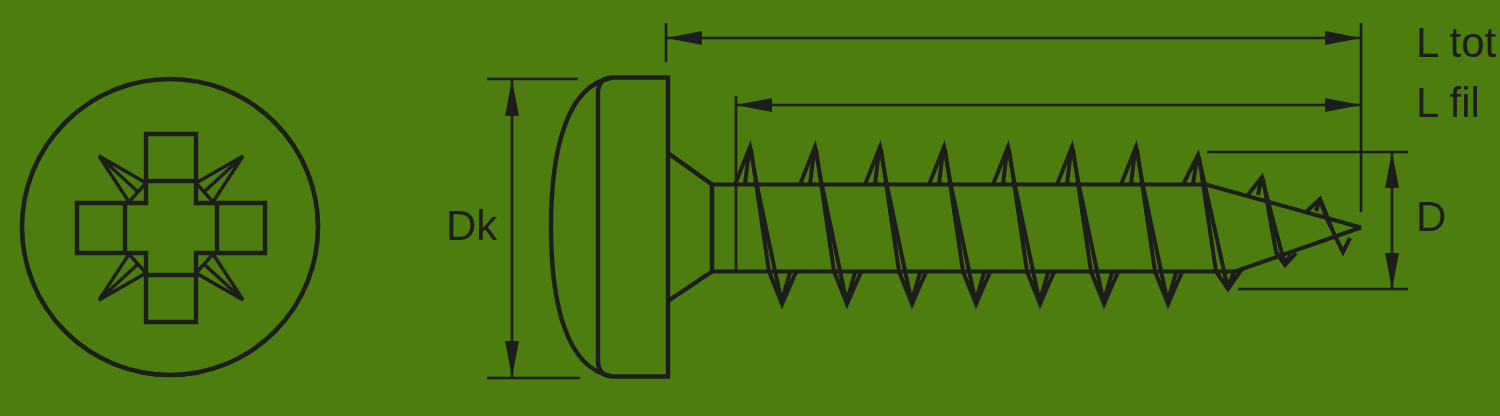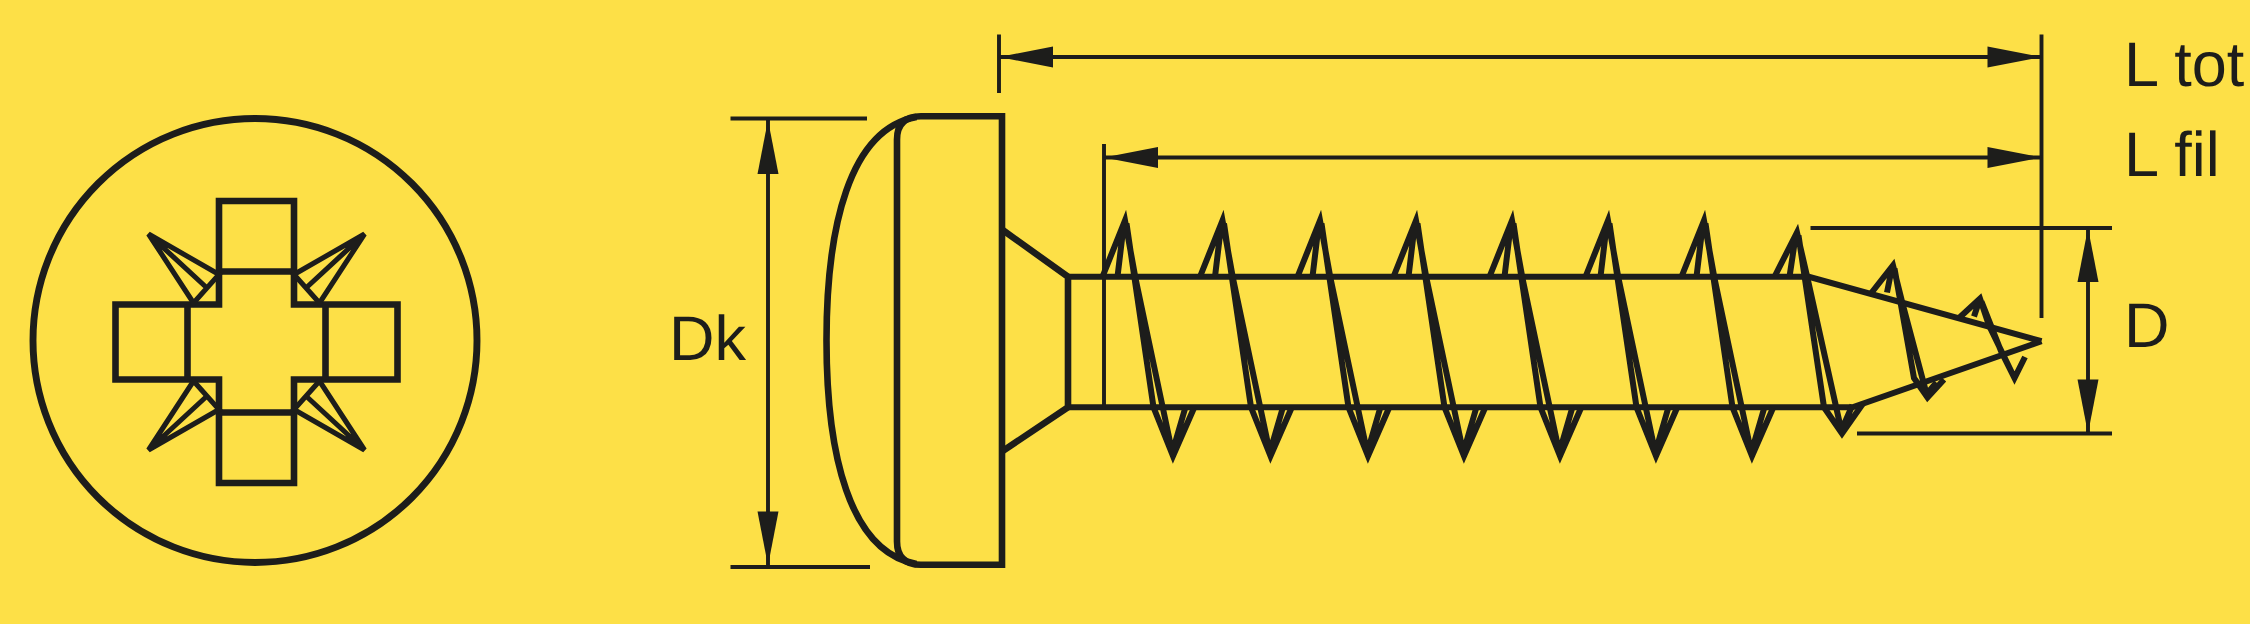--- a/index.html
+++ b/index.html
@@ -4,21 +4,21 @@
 <style>
   html, body {
     margin: 0;
     padding: 0;
     background: #ffffff;
   }
   .canvas {
     position: relative;
     width: 1500px;
     height: 416px;
-    background: #fde047;
+    background: #4d7c0f;
     overflow: hidden;
   }
   svg { display: block; }
   .stroke-main   { fill: none; stroke: #1d1d1b; stroke-width: 4.4; stroke-linejoin: miter; }
   .stroke-circle { fill: none; stroke: #1d1d1b; stroke-width: 4.6; }
   .stroke-thread { fill: none; stroke: #1d1d1b; stroke-width: 4.0; stroke-linejoin: miter; }
   .stroke-spike  { fill: none; stroke: #1d1d1b; stroke-width: 3.4; stroke-linejoin: miter; }
   .stroke-dim    { fill: none; stroke: #1d1d1b; stroke-width: 2.6; }
   .arrowhead     { fill: #1d1d1b; stroke: none; }
   .dim-label {

